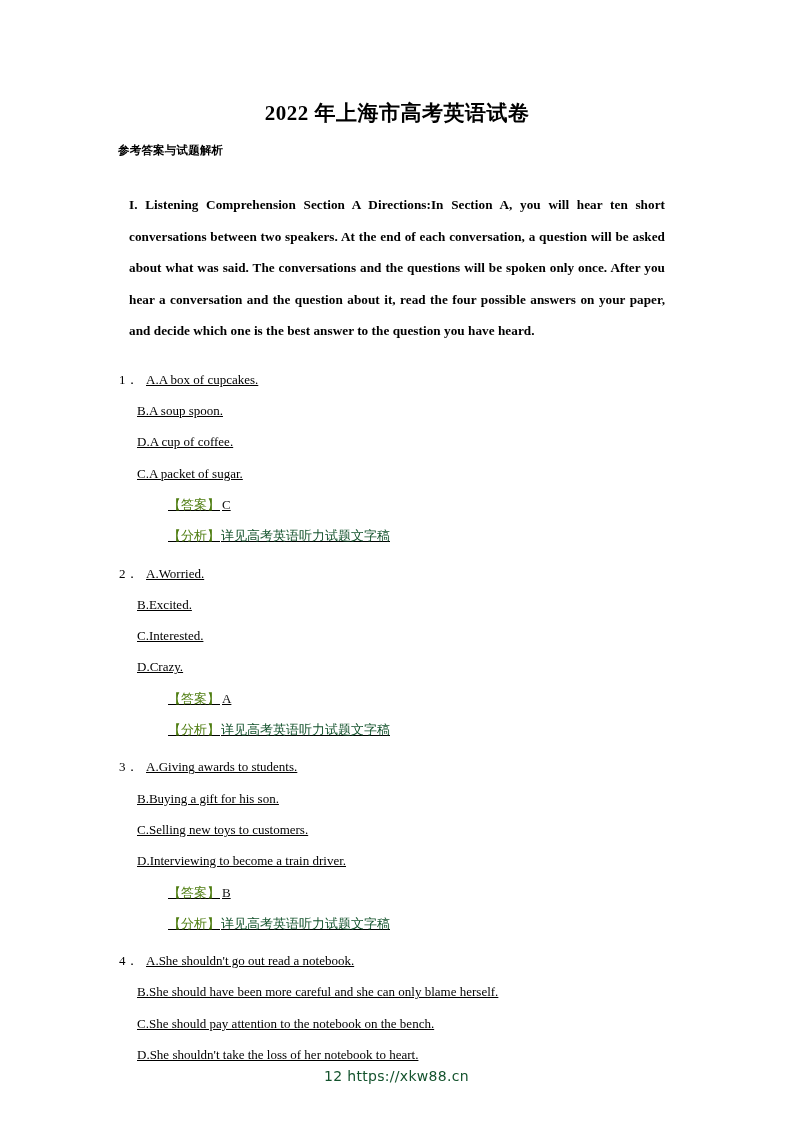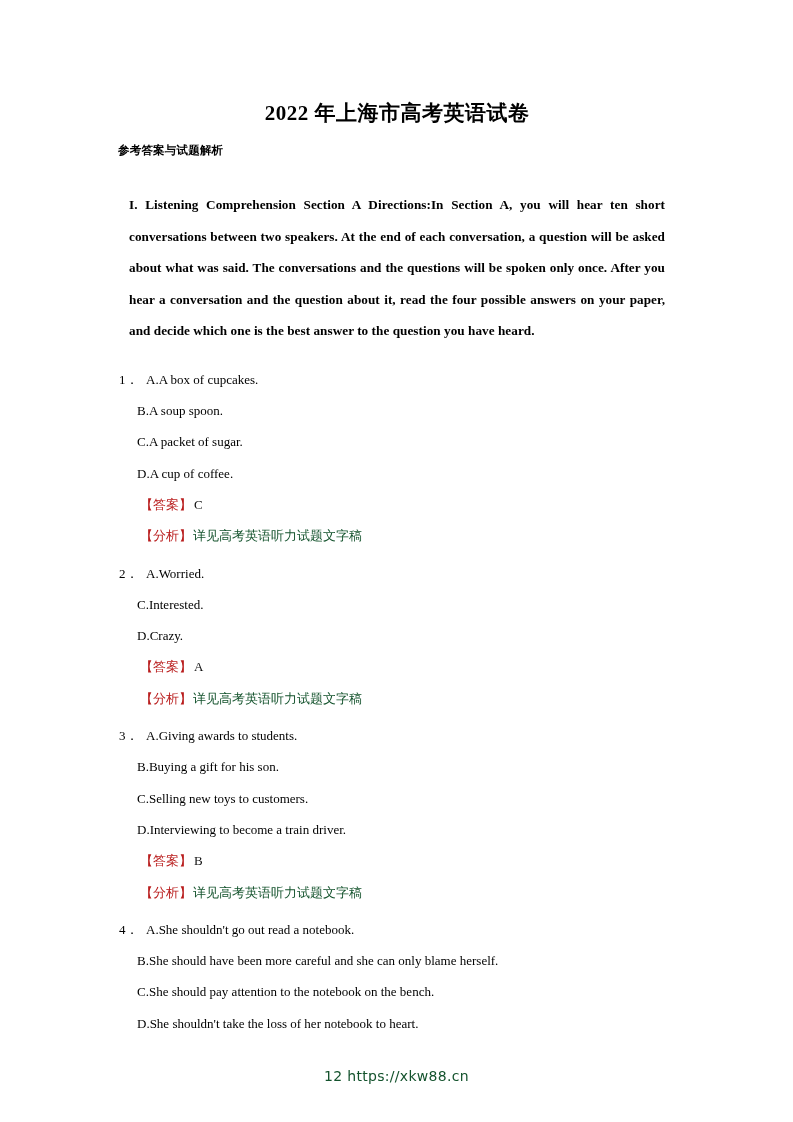--- a/index.html
+++ b/index.html
@@ -56,20 +56,21 @@
     line-height: 31.5px;
     margin: 11px;
     padding-top: 20px;
     letter-spacing: 0.05px;
   }
 
   
   .question-block {
     margin: 0;
     padding-top: 6px;
+    text-decoration: underline;
   }
   .q-line {
     font-size: 13px;
     line-height: 31.3px;
     white-space: nowrap;
   }
   .q-num {
     display: inline-block;
     width: 27px;
     text-align: left;
@@ -84,22 +85,23 @@
     padding-left: 19px;
     white-space: nowrap;
   }
   .meta-line {
     font-size: 13px;
     line-height: 31.3px;
     padding-left: 22px;
     white-space: nowrap;
   }
   .tag {
-    color: #b91c1c;
+    color: #4d7c0f;
     font-family: "Liberation Serif", "DejaVu Serif", serif;
+    margin-left: 28px;
   }
   .tag-value-dark {
     color: #111111;
     padding-left: 2px;
   }
   .tag-value-blue {
     color: #14532d;
     padding-left: 1px;
   }
 
@@ -124,27 +126,28 @@
 
     <h1 class="doc-title">2022 年上海市高考英语试卷</h1>
     <div class="doc-subtitle">参考答案与试题解析</div>
 
     <p class="directions">I. Listening Comprehension Section A Directions:In Section A, you will hear ten short conversations between two speakers. At the end of each conversation, a question will be asked about what was said. The conversations and the questions will be spoken only once. After you hear a conversation and the question about it, read the four possible answers on your paper, and decide which one is the best answer to the question you have heard.</p>
 
     <div id="questions-container">
         <div class="question-block">
           <div class="q-line"><span class="q-num">1．</span><span class="q-opt-first">A.A box of cupcakes.</span></div>
           <div class="opt-line">B.A soup spoon.</div>
+          <div class="opt-line">D.A cup of coffee.</div>
           <div class="opt-line">C.A packet of sugar.</div>
-          <div class="opt-line">D.A cup of coffee.</div>
           <div class="meta-line"><span class="tag">【答案】</span><span class="tag-value-dark">C</span></div>
           <div class="meta-line"><span class="tag">【分析】</span><span class="tag-value-blue">详见高考英语听力试题文字稿</span></div>
         </div>
         <div class="question-block">
           <div class="q-line"><span class="q-num">2．</span><span class="q-opt-first">A.Worried.</span></div>
+          <div class="opt-line">B.Excited.</div>
           <div class="opt-line">C.Interested.</div>
           <div class="opt-line">D.Crazy.</div>
           <div class="meta-line"><span class="tag">【答案】</span><span class="tag-value-dark">A</span></div>
           <div class="meta-line"><span class="tag">【分析】</span><span class="tag-value-blue">详见高考英语听力试题文字稿</span></div>
         </div>
         <div class="question-block">
           <div class="q-line"><span class="q-num">3．</span><span class="q-opt-first">A.Giving awards to students.</span></div>
           <div class="opt-line">B.Buying a gift for his son.</div>
           <div class="opt-line">C.Selling new toys to customers.</div>
           <div class="opt-line">D.Interviewing to become a train driver.</div>

